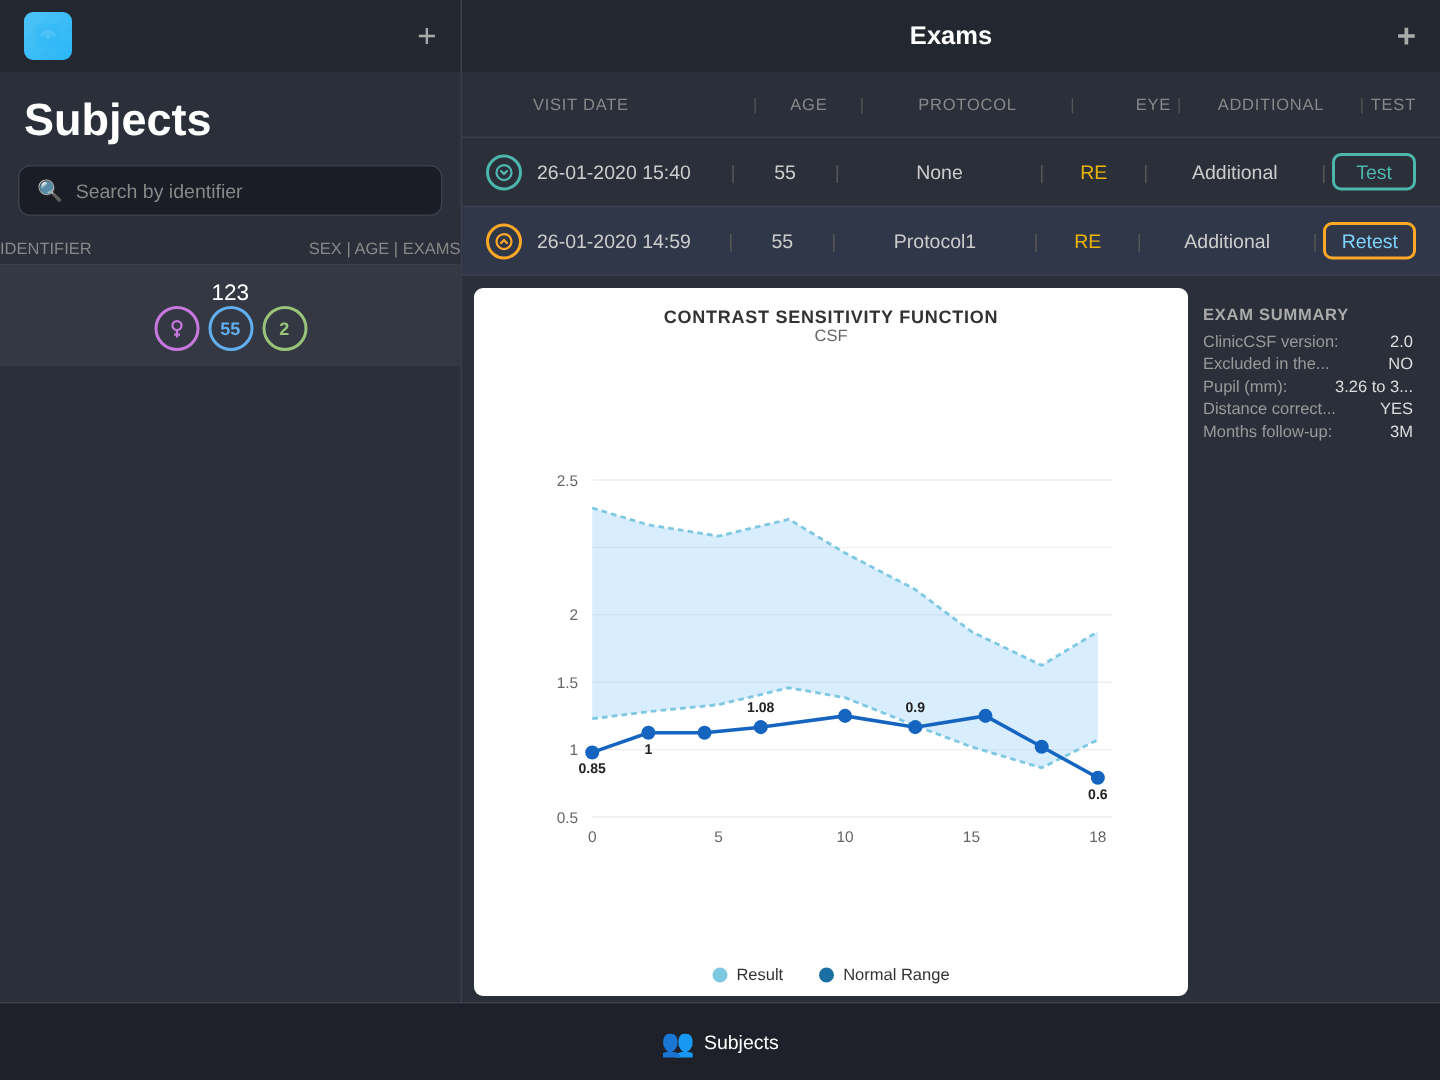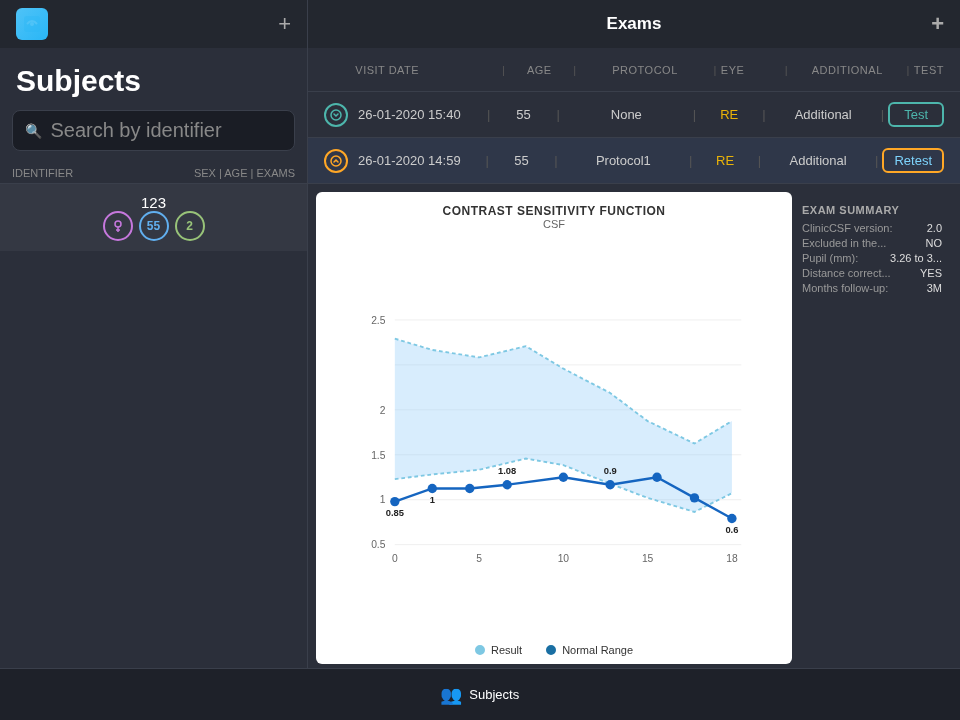--- a/index.html
+++ b/index.html
@@ -99,27 +99,27 @@
     }
     .search-icon {
       color: #888;
       font-size: 14px;
     }
     .search-input {
       background: none;
       border: none;
       outline: none;
       color: #ec4899;
-      font-size: 20px;
+      font-size: 13px;
       flex: 1;
     }
     .search-input::placeholder { color: #888; }
     .col-headers {
       display: flex;
-      padding: 4px 12px;
+      padding: 4px 0;
       font-size: 11px;
       color: #888;
       border-bottom: 1px solid #3a3f4b;
     }
     .col-identifier { flex: 1; }
     .col-sex-age-exams { text-align: right; }
     .subject-row {
       display: flex;
       align-items: center;
       padding: 10px 16px;
@@ -181,21 +181,21 @@
       height: 44px;
       border-bottom: 1px solid #3a3f4b;
       font-size: 11px;
       color: #888;
       text-transform: uppercase;
       letter-spacing: 0.5px;
     }
     .th-visit { width: 155px; }
     .th-age { width: 65px; text-align: center; }
     .th-protocol { width: 140px; text-align: center; }
-    .th-eye { width: 65px; text-align: left; }
+    .th-eye { width: 65px; text-align: right; }
     .th-additional { width: 120px; text-align: center; }
     .th-test { flex: 1; text-align: right; }
 
     .sep { color: #555; margin: 0 4px; }
 
     
     .exam-row {
       display: flex;
       align-items: center;
       padding: 0 16px;

